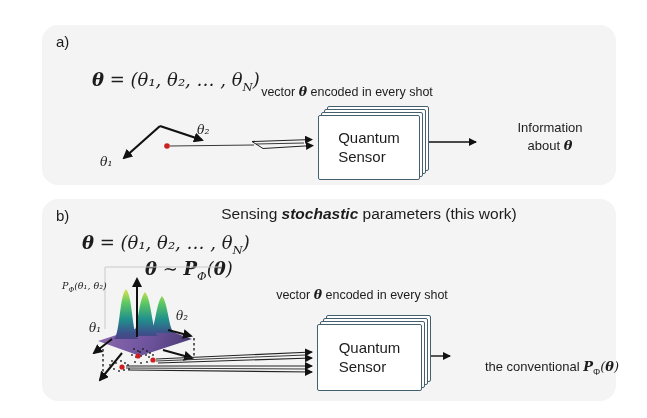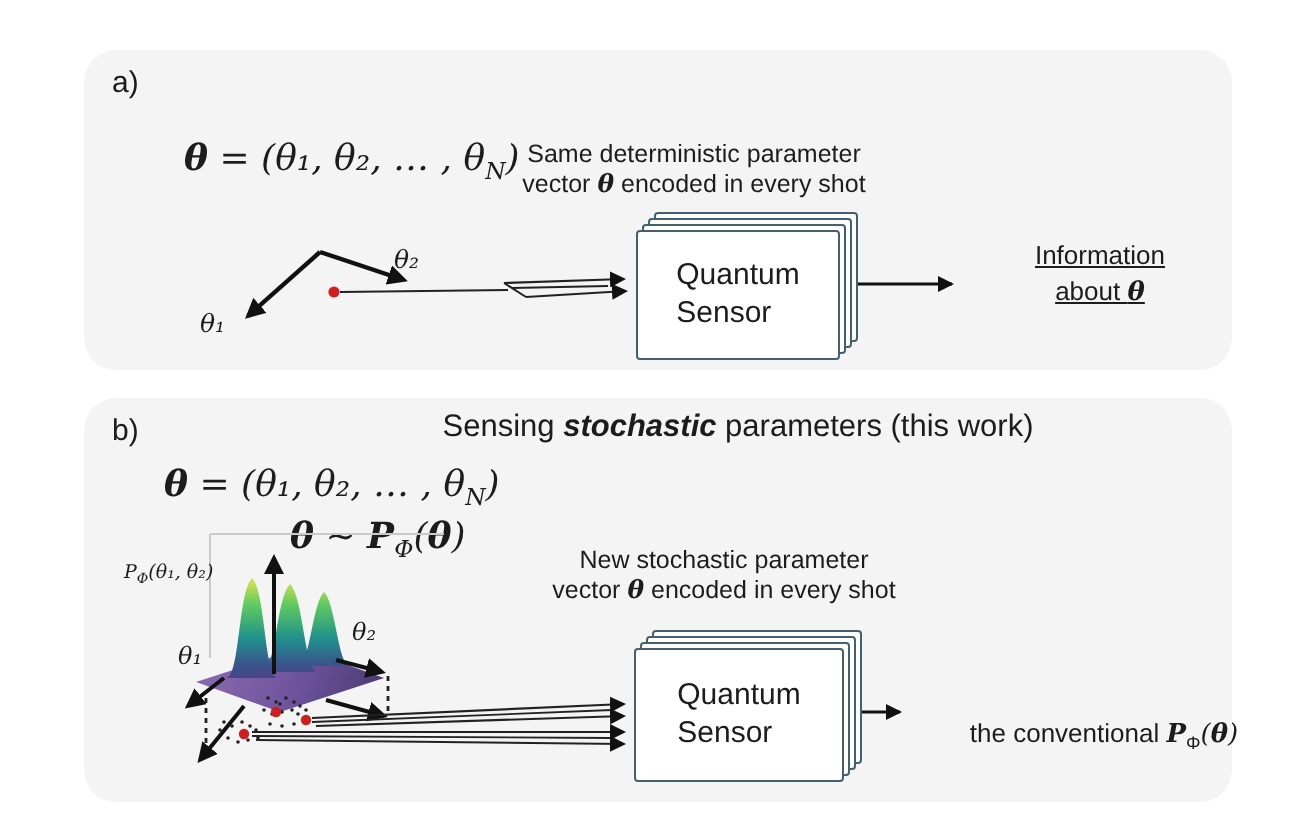--- a/index.html
+++ b/index.html
@@ -27,36 +27,36 @@
   .formula-b1{position:absolute;left:40px;top:33px;}
   .formula-b2{position:absolute;left:103px;top:59px;}
   .note-b{left:230px;top:74px;width:180px;}
   .sensor{position:absolute;}
   .sensor .layer{position:absolute;inset:0;background:#ffffff;border:1.5px solid #44606f;border-radius:2px;}
   .sensor .l3{transform:translate(9px,-9px);}
   .sensor .l2{transform:translate(6px,-6px);}
   .sensor .l1{transform:translate(3px,-3px);}
   .sensor .front{display:flex;align-items:center;justify-content:center;font-size:15px;line-height:1.25;}
   .info{position:absolute;font-size:13px;line-height:1.4;text-align:center;}
-  .info-a{left:438px;top:94px;width:140px;text-decoration:underline;}
+  .info-a{left:438px;top:94px;width:140px;}
   .info-b{left:415px;top:141px;width:190px;}
   .lineart{position:absolute;left:0;top:0;}
   .svgmath{font-family:"DejaVu Serif",serif;font-style:italic;fill:#1c1c1c;}
 </style>
 </head>
 <body>
 
 <div class="panel" id="panel-a">
   <div class="panel-label">a)</div>
 
 
   <div class="math formula-a"><span class="vec">θ</span><span> = (θ₁, θ₂, … , θ</span><sub>N</sub><span>)</span></div>
 
   <div class="desc note-a">
-    <span>Same deterministic parameter</span><br>
+    <br>
     <span>vector </span><span class="math-inline">θ</span><span> encoded in every shot</span>
   </div>
 
   <svg class="lineart" width="574" height="160" viewBox="0 0 574 160">
     <defs>
       <marker id="ax" markerUnits="userSpaceOnUse" markerWidth="10" markerHeight="10" viewBox="0 0 10 10" refX="8" refY="5" orient="auto">
           <path d="M0,0 L10,5 L0,10 Z" fill="#111"></path>
         </marker>
       <marker id="as" markerUnits="userSpaceOnUse" markerWidth="8" markerHeight="8" viewBox="0 0 8 8" refX="7" refY="4" orient="auto">
           <path d="M0,0 L8,4 L0,8 Z" fill="#111"></path>
@@ -97,21 +97,21 @@
 <div class="panel" id="panel-b">
   <div class="panel-label">b)</div>
 
   <div class="panel-title"><span>Sensing </span><b><i>stochastic</i></b><span> parameters (this work)</span></div>
 
   <div class="math formula-b1"><span class="vec">θ</span><span> = (θ₁, θ₂, … , θ</span><sub>N</sub><span>)</span></div>
 
   <div class="math formula-b2"><span class="vec">θ</span><span> ∼ </span><span class="cal">P</span><sub>Φ</sub><span>(</span><span class="vec">θ</span><span>)</span></div>
 
   <div class="desc note-b">
-    <span>New stochastic parameter</span><br>
+    <br>
     <span>vector </span><span class="math-inline">θ</span><span> encoded in every shot</span>
   </div>
 
   <svg class="lineart" width="574" height="202" viewBox="0 0 574 202">
     <defs>
       <linearGradient id="peakG" x1="0" y1="88" x2="0" y2="140" gradientUnits="userSpaceOnUse">
         <stop offset="0" stop-color="#f2e74f"></stop>
           <stop offset="0.3" stop-color="#5ec962"></stop>
           <stop offset="0.62" stop-color="#21908c"></stop>
           <stop offset="0.88" stop-color="#3b528b"></stop>

